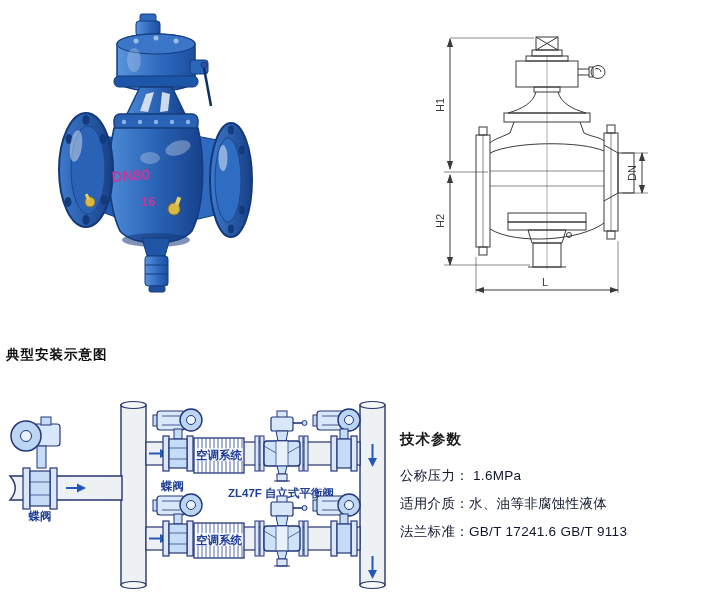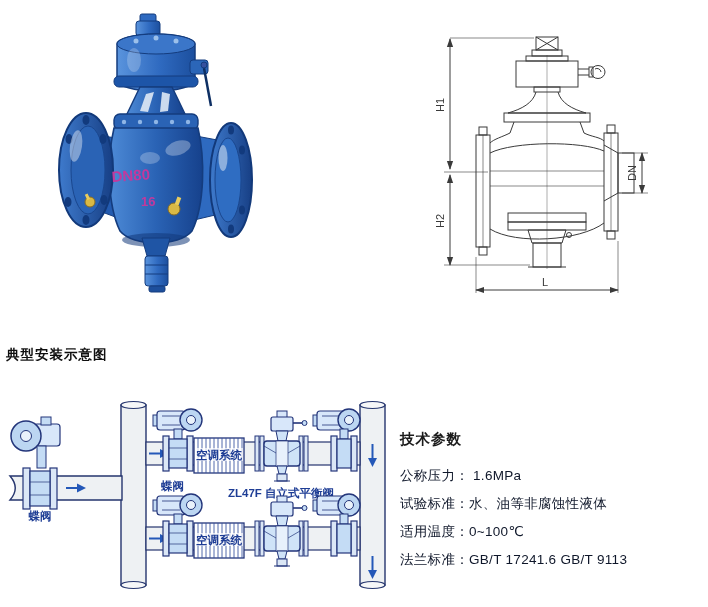--- a/index.html
+++ b/index.html
@@ -380,18 +380,17 @@
       <use href="#bflyRight"></use>
     </g>
 
     <use href="#flowArrowD" x="372.5" y="46"></use>
     <use href="#flowArrowD" x="372.5" y="158"></use>
   </svg>
 
   <div class="tech-params">
     <h3 class="tp-heading">技术参数</h3>
     <div class="tech-row">公称压力： 1.6MPa</div>
-    <div class="tech-row">试验标准：水、油等非腐蚀性液体</div>
-    <div class="tech-row">适用温度：0~100℃</div>
+    <div class="tech-row">适用介质：水、油等非腐蚀性液体</div>
     <div class="tech-row">法兰标准：GB/T 17241.6 GB/T 9113</div>
   </div>
 
 </div>
 
 </body></html>

